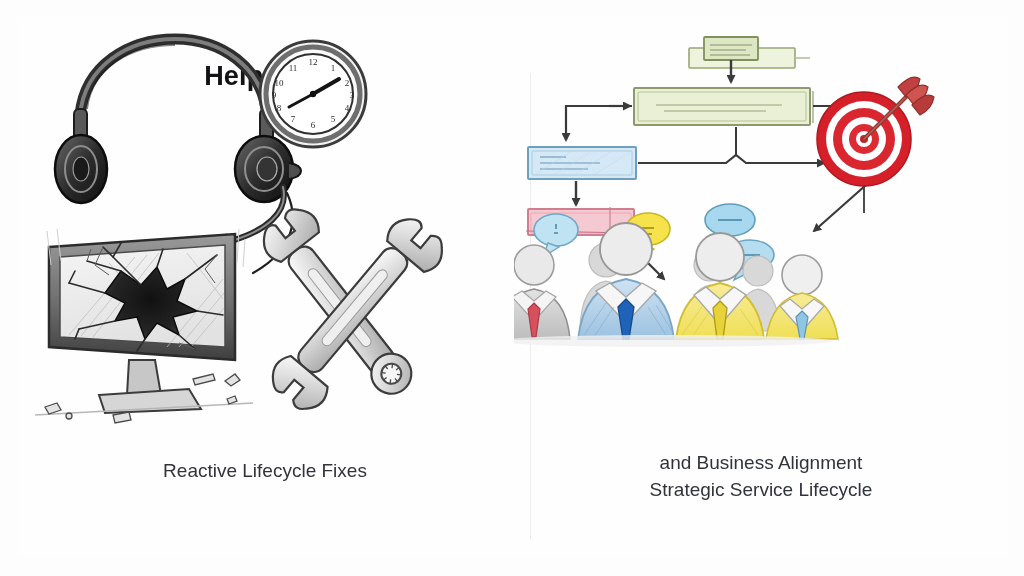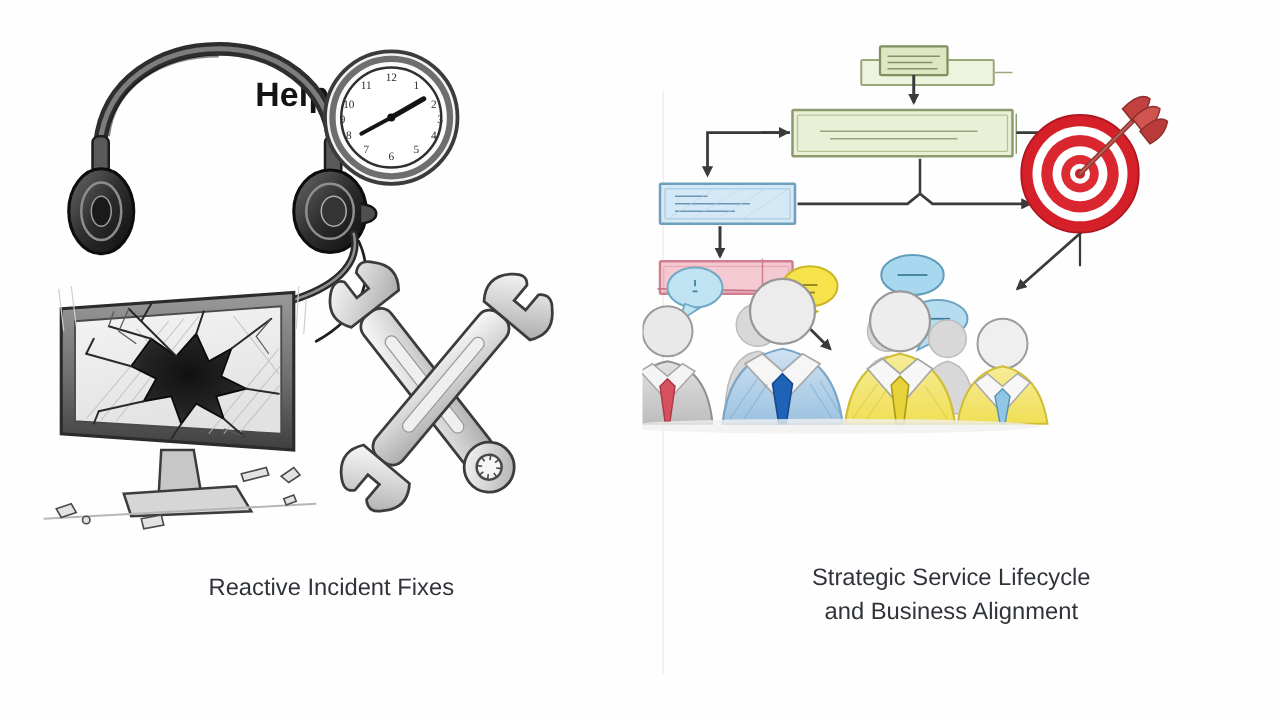--- a/index.html
+++ b/index.html
@@ -222,21 +222,21 @@
             <rect x="316" y="216" width="28" height="150" rx="11" fill="url(#gMetal)" stroke="#3c3c3c" stroke-width="2.2"></rect>
             <rect x="325" y="240" width="10" height="96" rx="5" fill="#efefef" stroke="#9a9a9a" stroke-width="1"></rect>
             <path d="M312 216 q-12 -16 2 -30 q10 -10 16 -2 l0 16 l12 0 l0 -16
                      q8 -8 16 2 q14 14 2 30 z" fill="url(#gMetal)" stroke="#3c3c3c" stroke-width="2.2"></path>
             <path d="M312 366 q-12 16 2 30 q10 10 16 2 l0 -16 l12 0 l0 16
                      q8 8 16 -2 q14 -14 2 -30 z" fill="url(#gMetal)" stroke="#3c3c3c" stroke-width="2.2"></path>
           </g>
         </g>
       </svg>
 
-      <div class="caption cap-left">Reactive Incident Fixes</div>
+      <div class="caption cap-left">Reactive Lifecycle Fixes</div>
     </div>
 
     <div class="panel panel-right">
 
 
       <svg class="art" viewBox="0 0 494 537" width="494" height="537">
         <defs>
           <marker id="ah" markerWidth="9" markerHeight="9" refX="7" refY="4.5" orient="auto" markerUnits="userSpaceOnUse">
             <path d="M0 0 L9 4.5 L0 9 z" fill="#3a3a3a"></path>
           </marker>
@@ -420,19 +420,19 @@
             <path d="M252 322 q6 -40 36 -46 q30 6 36 46 z" fill="url(#suitYellow)" stroke="#d1bd33" stroke-width="1.6"></path>
             <path d="M276 282 l12 10 l12 -10 l10 7 l-22 25 l-22 -25 z" fill="#f7f7f7" stroke="#a8a8a8" stroke-width="1.2"></path>
             <path d="M288 294 l6 6 l-4 22 l-4 0 l-4 -22 z" fill="#8fc6e4" stroke="#5e93b0" stroke-width="1.2"></path>
           </g>
 
           <ellipse cx="150" cy="324" rx="168" ry="6" fill="#f0f0f0" opacity=".8"></ellipse>
         </g>
       </svg>
 
       <div class="caption cap-right">
+        <div>and Business Alignment</div>
         <div>Strategic Service Lifecycle</div>
-        <div>and Business Alignment</div>
       </div>
     </div>
 
   </div>
 </div>
 
 </body></html>

